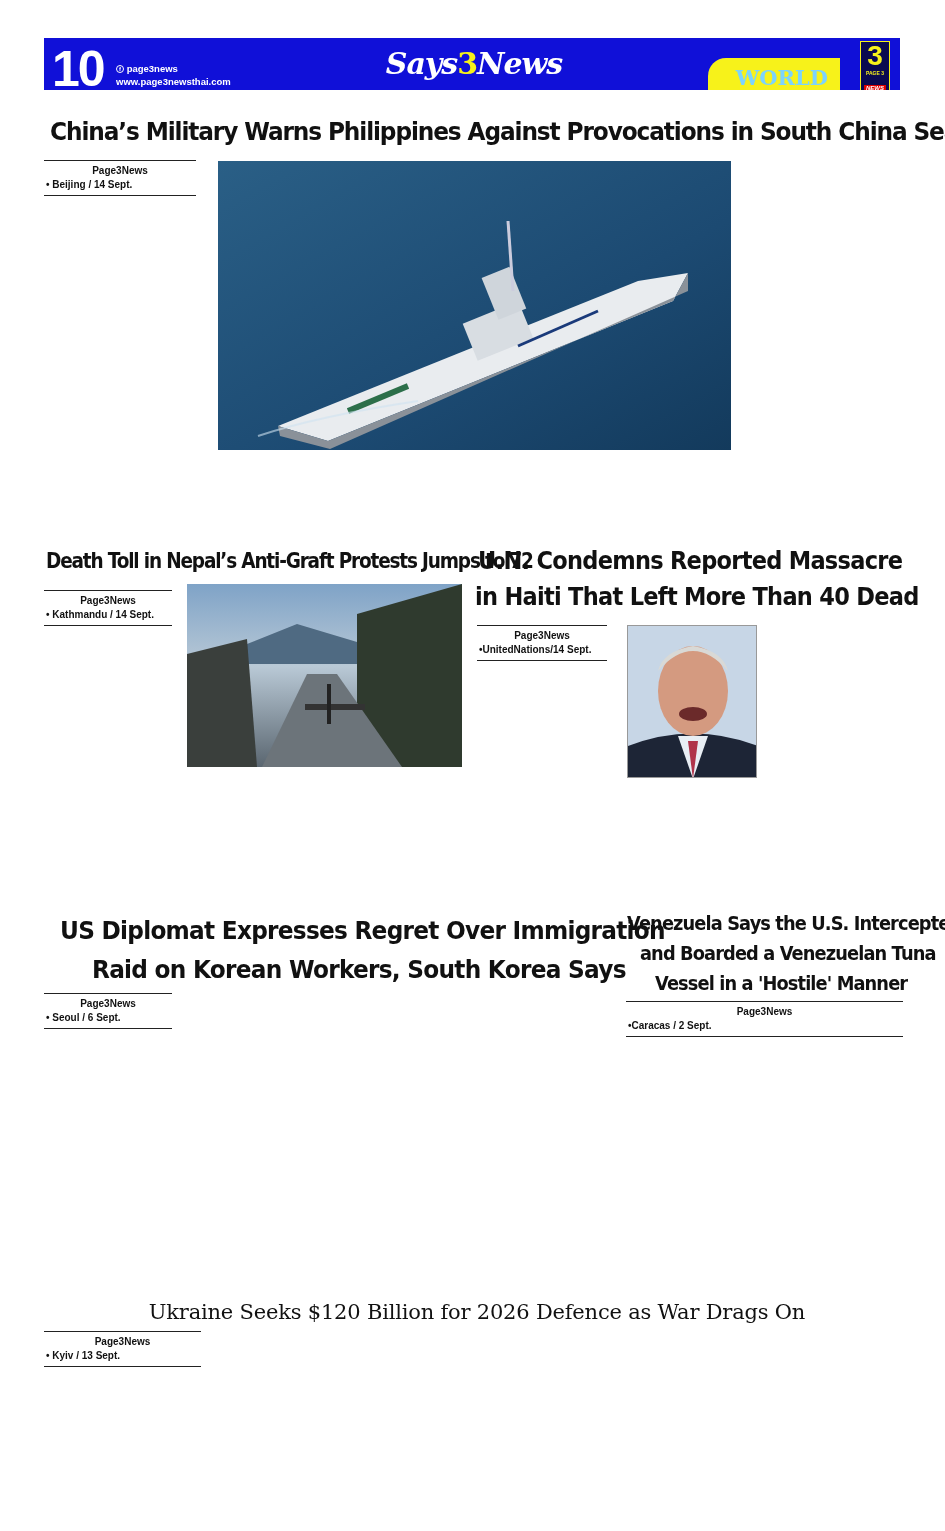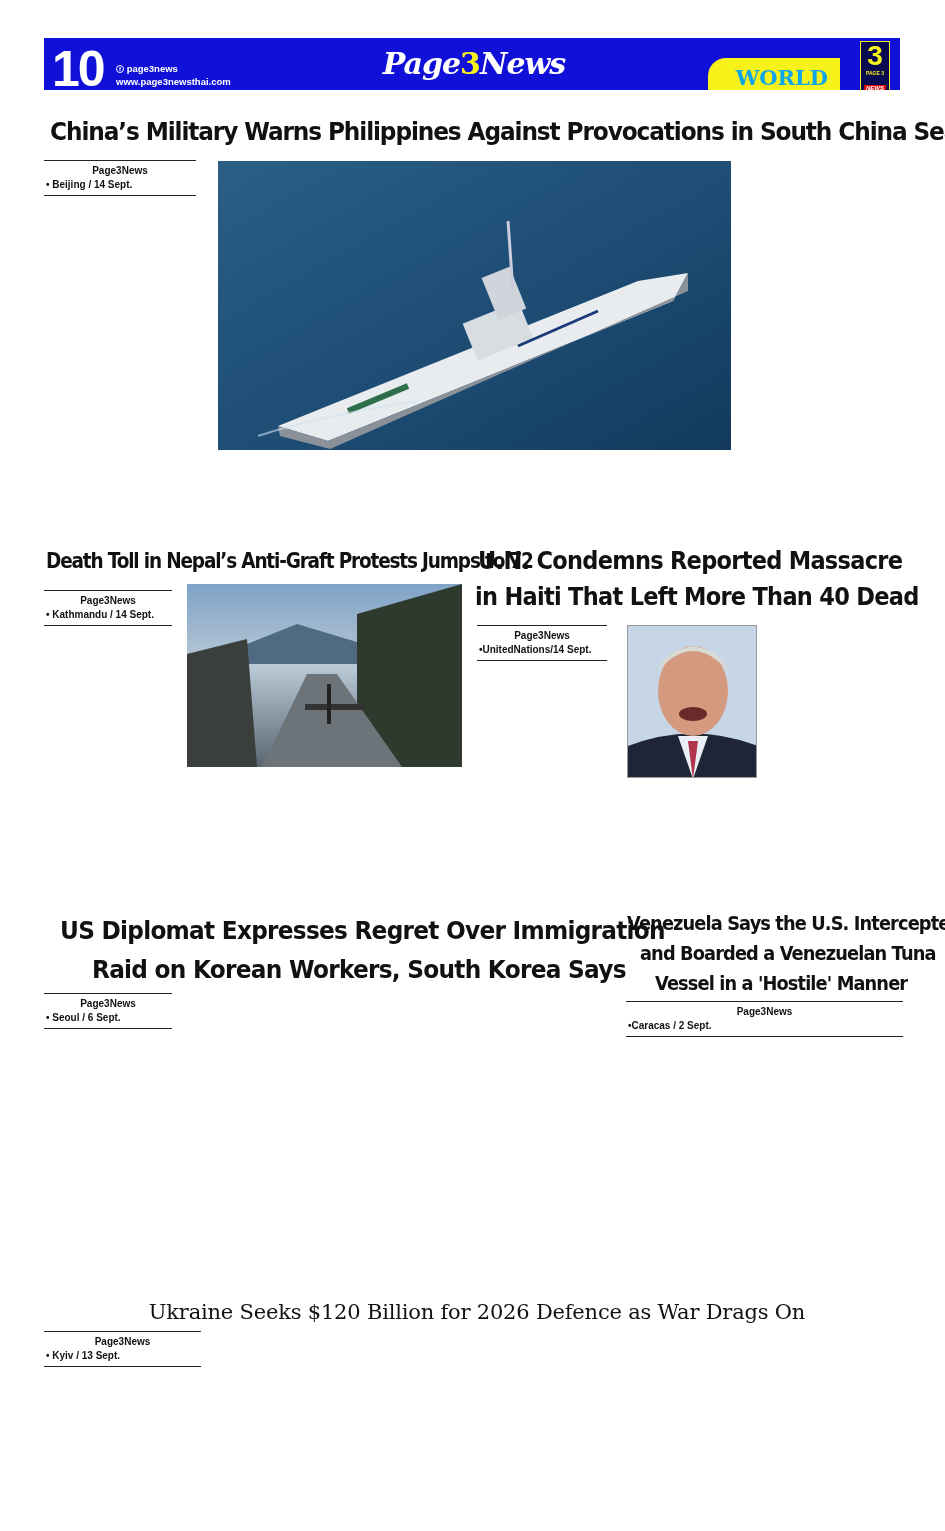--- a/index.html
+++ b/index.html
@@ -8,21 +8,21 @@
 .abs{position:absolute}
 
 #masthead{left:44px;top:38px;width:856px;height:52px;background:#1010d8;overflow:hidden}
 #yellow-band{left:0;top:53px;width:856px;height:11px;background:#f7f21a}
 #world-tab{right:60px;top:20px;width:132px;height:44px;background:#f7f21a;border-top-left-radius:18px}
 #page-num{left:8px;top:0px;font-size:50px;font-weight:bold;color:#fff;font-family:"Liberation Sans",sans-serif;letter-spacing:-2px;line-height:62px}
 #social{left:72px;top:24px;font-size:9.5px;font-weight:bold;color:#fff;line-height:13px}
 #date{left:4px;top:52px;font-size:12.5px;font-weight:bold;color:#fef9c3;letter-spacing:-0.3px;line-height:14px}
 #logo{left:305px;top:8px;width:250px;text-align:center;font-family:"DejaVu Serif",serif;font-size:30px;font-weight:bold;color:#fff;font-style:italic;letter-spacing:-1px}
 #logo .three{color:#f7f21a;font-style:normal}
-#world{right:72px;top:27px;font-family:"DejaVu Serif",serif;font-weight:bold;font-size:21px;color:#0ea5e9}
+#world{right:72px;top:27px;font-family:"DejaVu Serif",serif;font-weight:bold;font-size:21px;color:#7dd3fc}
 #brand-box{right:10px;top:3px;width:30px;height:60px;background:#0a0a50;border:1px solid #f7f21a;text-align:center;color:#f7f21a}
 #brand-box .b3{font-size:28px;font-weight:bold;line-height:28px;display:block}
 #brand-box .bp{font-size:5px;font-weight:bold;display:block}
 #brand-box .bn{font-size:6px;font-weight:bold;background:#d00;color:#fff;display:inline-block;padding:0 2px;font-style:italic;margin-top:2px}
 
 .hl{font-family:"DejaVu Sans",sans-serif;font-weight:bold;color:#111;white-space:nowrap;text-align:center;transform-origin:left top}
 .hl-serif{font-family:"DejaVu Serif",serif;font-weight:normal}
 
 .byline{border-top:1.5px solid #222;border-bottom:1.5px solid #222;font-size:10px;font-weight:bold;padding:3px 2px;line-height:14px}
 .byline .src{display:block;text-align:center}
@@ -36,21 +36,21 @@
 
 <div id="masthead" class="abs">
   <div id="yellow-band" class="abs"></div>
   <div id="world-tab" class="abs"></div>
   <div id="page-num" class="abs">10</div>
   <div id="social" class="abs">
     <div><span style="display:inline-block;width:8px;height:8px;border:1px solid #fff;border-radius:50%;font-size:6px;line-height:6px;text-align:center;vertical-align:middle">f</span> <span>page3news</span></div>
     <div>www.page3newsthai.com</div>
   </div>
   <div id="date" class="abs">15 SEPTEMBER, 2025</div>
-  <div id="logo" class="abs"><span>Page</span><span class="three">3</span><span>News</span></div>
+  <div id="logo" class="abs"><span>Says</span><span class="three">3</span><span>News</span></div>
   <div id="world" class="abs">WORLD</div>
   <div id="brand-box" class="abs">
     <span class="b3">3</span>
     <span class="bp">PAGE 3</span>
     <span class="bn">NEWS</span>
   </div>
 </div>
 
 <div class="abs hl" style="left:50px;top:117px;width:845px;font-size:25px;letter-spacing:-1.2px;transform:scaleX(0.93)">China’s Military Warns Philippines Against Provocations in South China Sea</div>
 

